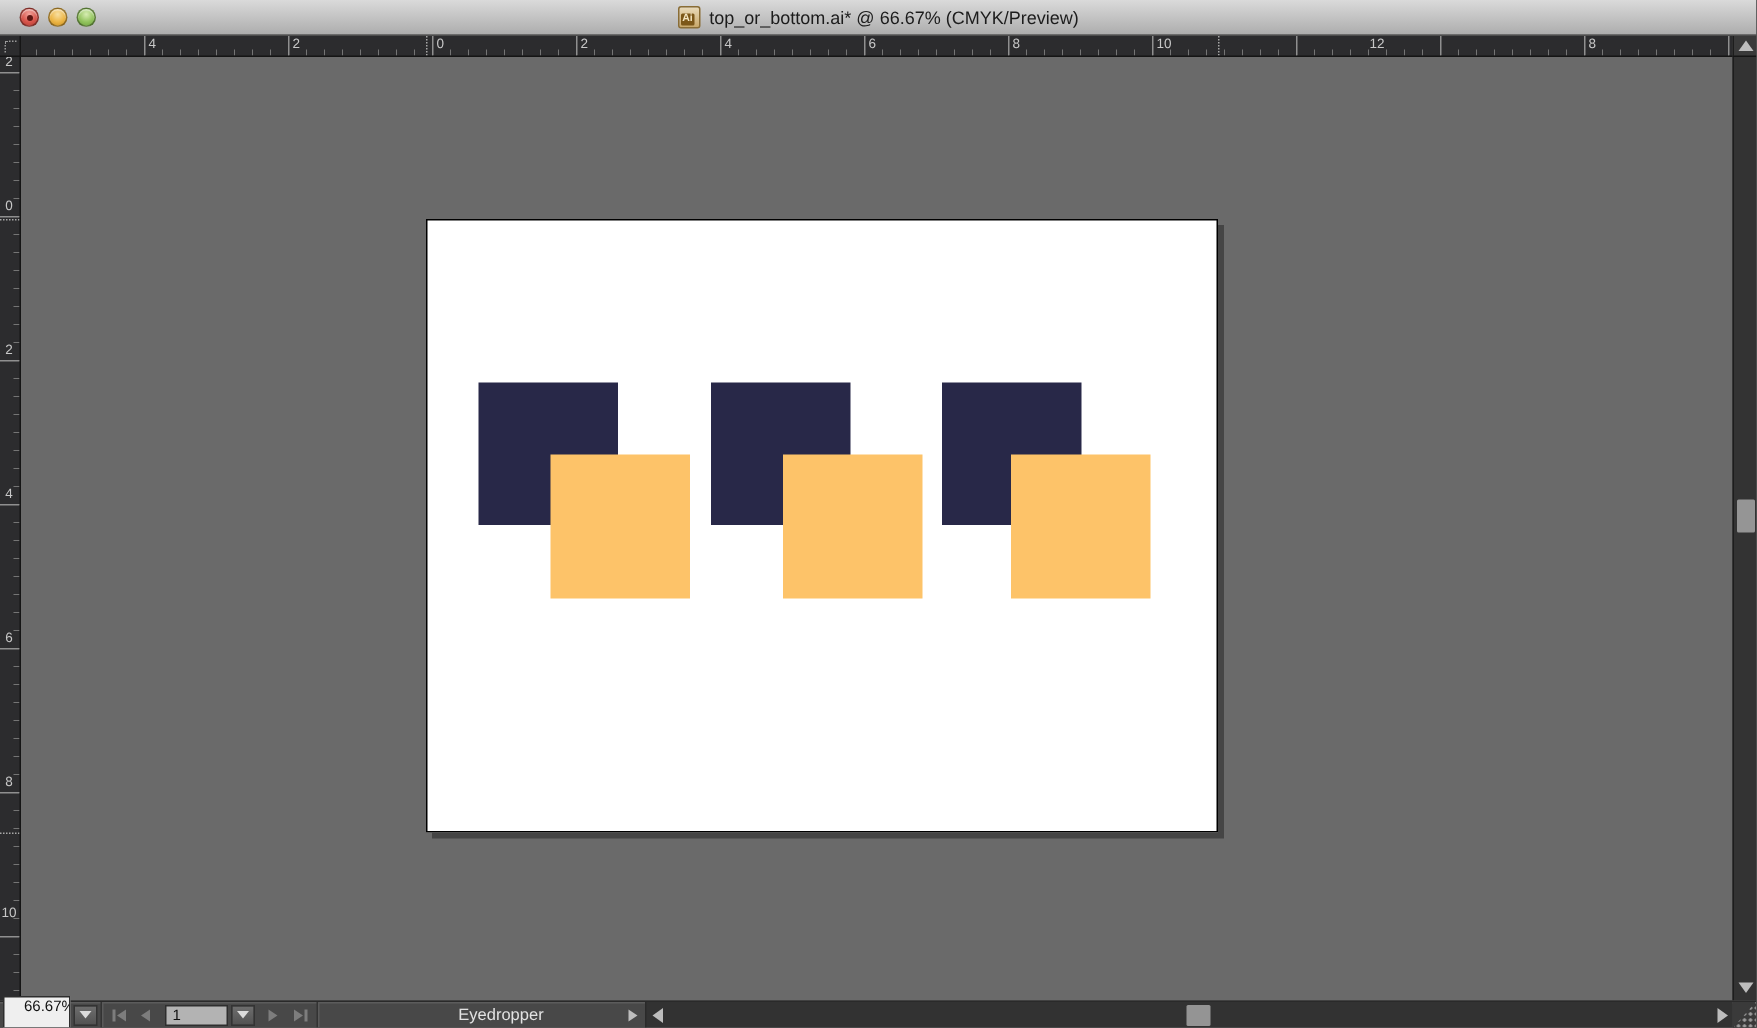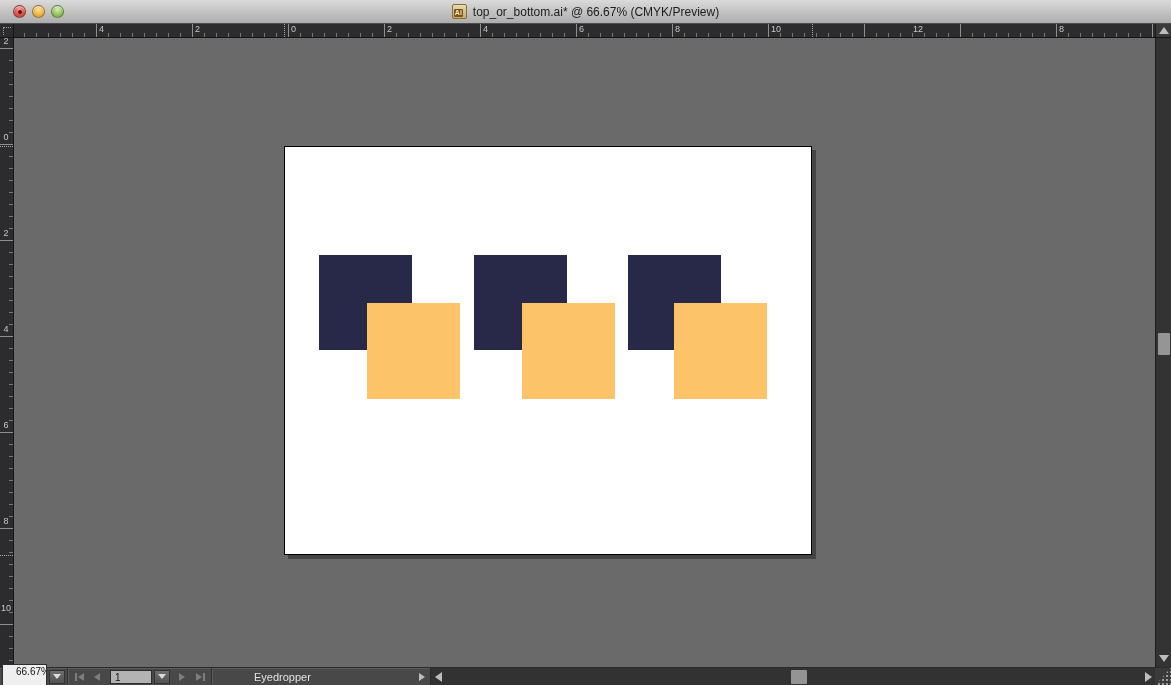--- a/index.html
+++ b/index.html
@@ -78,21 +78,21 @@
   .dd-btn .tri { width:0; height:0; border-left:4px solid transparent; border-right:4px solid transparent;
     border-top:5px solid #dcdcdc; }
   .sep { width:1px; height:18px; background:#333; box-shadow:1px 0 0 #5a5a5a; margin:0 2px; }
   .nav-btn { width:18px; height:14px; display:flex; align-items:center; justify-content:center; gap:1px; }
   .nav-tri-l { width:0; height:0; border-top:4px solid transparent; border-bottom:4px solid transparent; border-right:6px solid #7d7d7d; }
   .nav-tri-r { width:0; height:0; border-top:4px solid transparent; border-bottom:4px solid transparent; border-left:6px solid #7d7d7d; }
   .nav-bar { width:2px; height:8px; background:#7d7d7d; }
   .page-field { margin-left:4px; width:42px; height:14px; background:#b3b3b3; border:1px solid #2e2e2e;
     font-size:10px; line-height:12px; color:#111; padding:1px 4px; }
   .tool-seg { width:216px; height:18px; display:flex; align-items:center; position:relative; }
-  .tool-label { flex:1; text-align:left; font-size:11px; color:#e2e2e2;padding-left:40px; }
+  .tool-label { flex:1; text-align:center; font-size:11px; color:#e2e2e2;padding-left:40px; }
   .tool-next { width:16px; height:18px; display:flex; align-items:center; justify-content:center; }
   .hscroll { flex:1; height:18px; background:#323232; border-left:1px solid #2a2a2a;
     position:relative; display:flex; align-items:center; }
   .hscroll .end { width:14px; display:flex; justify-content:center; }
   .hthumb { position:absolute; left:360px; top:2px; width:16px; height:14px; background:#949494; border-radius:1px; }
   .grip { width:16px; height:18px; background-color:#3a3a3a; border-left:1px solid #222;
     background-image:radial-gradient(#9b9b9b 1px, transparent 1.2px); background-size:4px 4px;
     background-position:1px 2px; clip-path:polygon(100% 0,100% 100%,0 100%); }
   .grip-cell { width:16px; height:18px; background:#3a3a3a; }
 </style>

